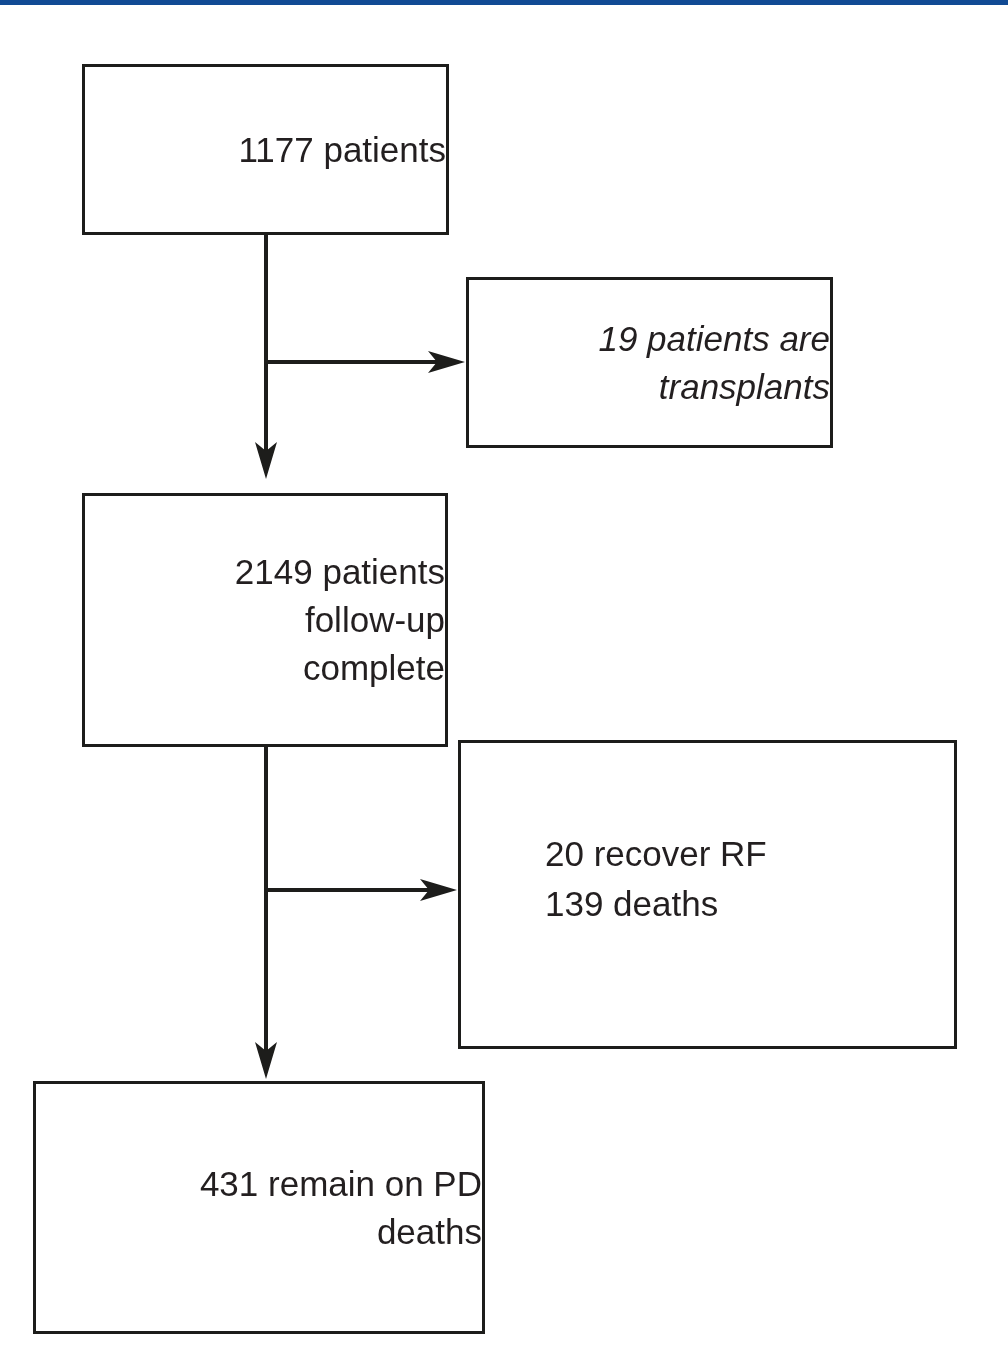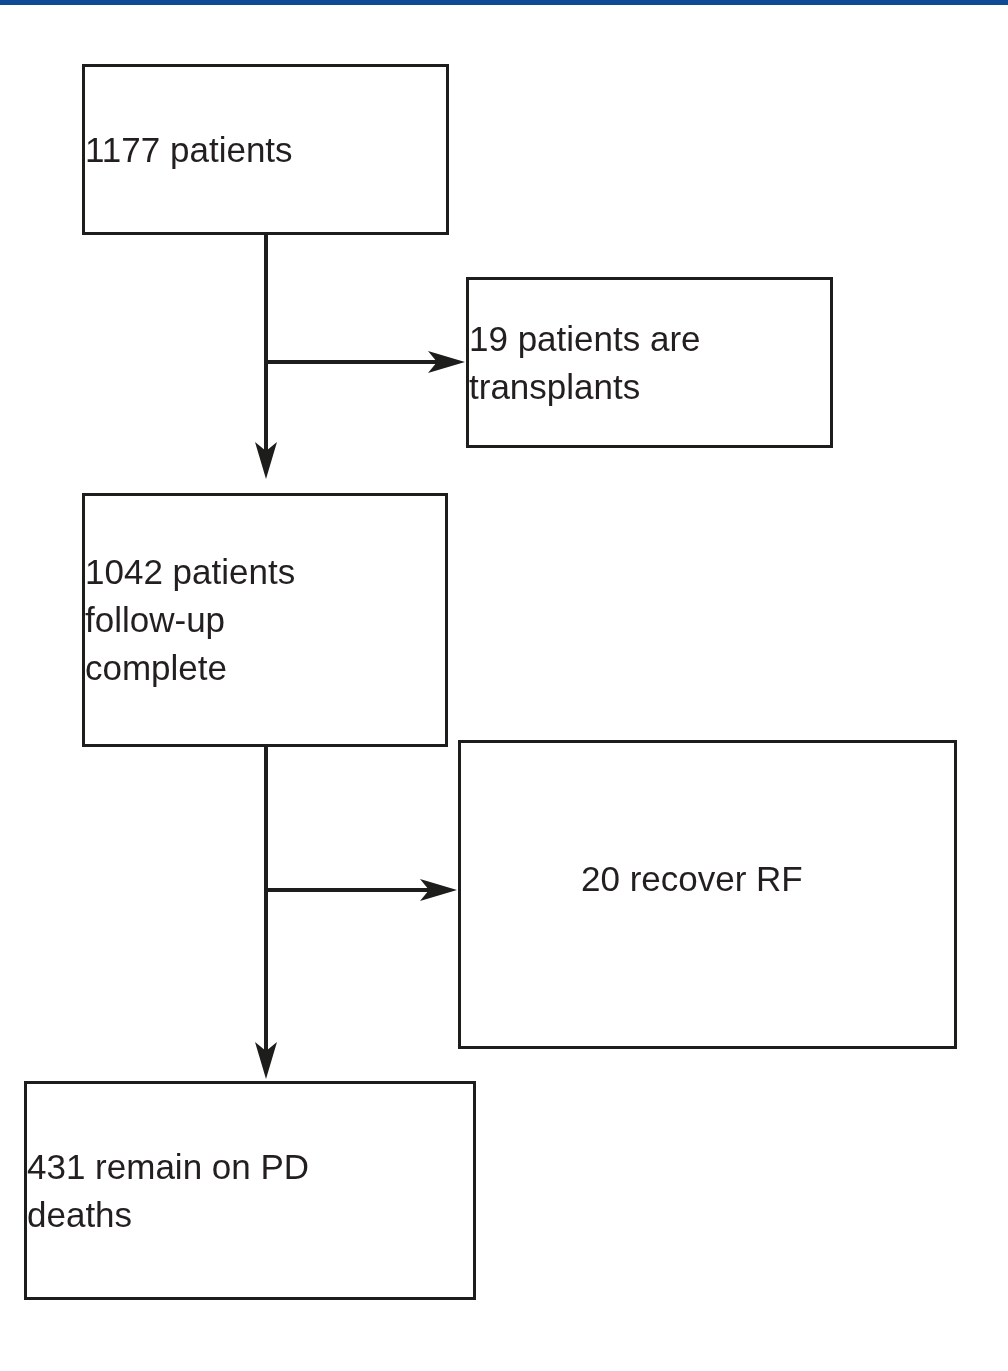--- a/index.html
+++ b/index.html
@@ -31,40 +31,40 @@
     width: 1008px;
     height: 1371px;
   }
   .box {
     position: absolute;
     box-sizing: border-box;
     border: 3px solid #1d1d1b;
     background: #ffffff;
     display: flex;
     flex-direction: column;
-    align-items: flex-start;
+    align-items: flex-end;
     justify-content: center;
     text-align: center;
     font-size: 35px;
     line-height: 48px;
     color: #231f20;
   }
   #box-included    { left: 82px;  top: 64px;   width: 367px; height: 171px; }
-  #box-transferred { left: 466px; top: 277px;  width: 367px; height: 171px; }
+  #box-transferred { left: 466px; top: 277px;  width: 367px; height: 171px; font-style: italic; }
   #box-followup    { left: 82px;  top: 493px;  width: 366px; height: 254px; }
   #box-outcomes    {
     left: 458px; top: 740px; width: 499px; height: 309px;
     align-items: flex-start;
     text-align: left;
-    padding-left: 120px;
+    padding-left: 84px;
     padding-bottom: 32px;
     justify-content: center;
     line-height: 50px;
   }
-  #box-remain      { left: 24px;  top: 1081px; width: 452px; height: 219px; }
+  #box-remain      { left: 33px;  top: 1081px; width: 452px; height: 253px; }
   .connector-line {
     stroke: #1d1d1b;
     stroke-width: 4;
     fill: none;
   }
   .arrowhead {
     fill: #1d1d1b;
     stroke: none;
   }
 </style>
@@ -93,27 +93,28 @@
   <div class="box" id="box-included">
     <div>1177 patients</div>
   </div>
 
   <div class="box" id="box-transferred">
     <div>19 patients are</div>
     <div>transplants</div>
   </div>
 
   <div class="box" id="box-followup">
-    <div>1042 patients</div>
+    <div>2149 patients</div>
     <div>follow-up</div>
     <div>complete</div>
   </div>
 
   <div class="box" id="box-outcomes">
     <div>20 recover RF</div>
+    <div>139 deaths</div>
   </div>
 
   <div class="box" id="box-remain">
     <div>431 remain on PD</div>
     <div>deaths</div>
   </div>
 
 </div>
 
 </body></html>

